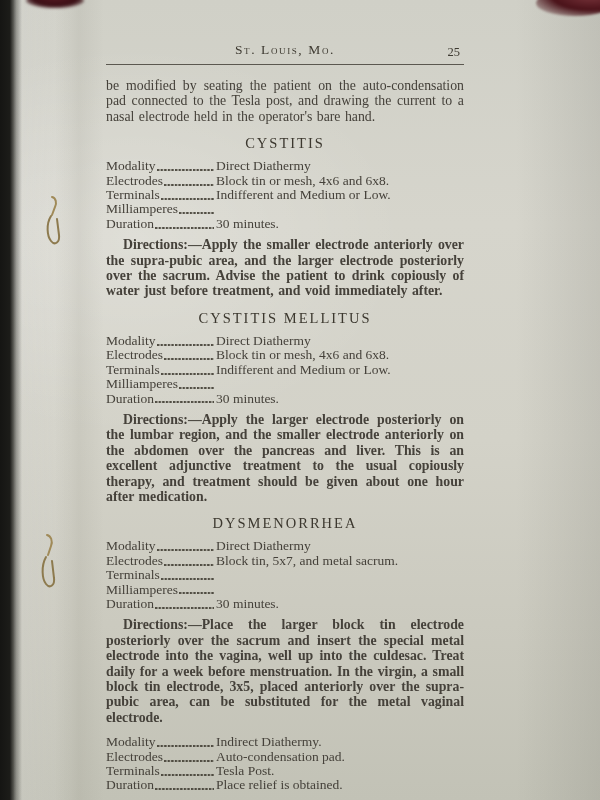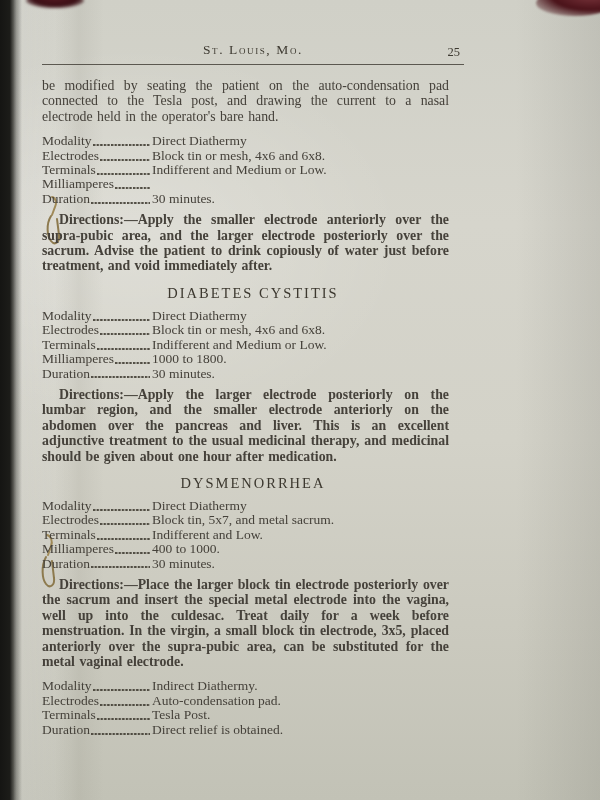--- a/index.html
+++ b/index.html
@@ -28,31 +28,31 @@
   .cover-top-right{
     position:absolute;right:-14px;top:-10px;width:78px;height:26px;z-index:4;
     background:radial-gradient(ellipse at 70% 20%, #7a353c 0%, #4a1219 50%, rgba(40,9,13,0) 95%);
     border-radius:50%;filter:blur(1px);
   }
   .staple{position:absolute;z-index:5;}
   .staple-top{left:40px;top:194px;}
   .staple-bottom{left:36px;top:532px;}
   .page-content{
     position:absolute;left:0;top:0;width:512px;height:800px;z-index:6;
-    box-sizing:border-box;padding:42px 48px 0 42px;
+    box-sizing:border-box;padding:42px 48px 0 106px;
   }
   .running-head{position:relative;height:19px;}
   .head-title{
     position:absolute;left:0;right:0;text-align:center;
     font-variant:small-caps;letter-spacing:1.6px;font-size:13.5px;color:#3e3a31;
   }
   .page-num{position:absolute;right:4px;top:3px;font-size:12.5px;color:#3e3a31;}
   .head-rule{border:0;border-top:1.4px solid rgba(58,54,46,0.78);margin:3px 0 0 0;}
   .para{
-    margin:13px 15px 0 0;font-size:13.8px;line-height:15.4px;
+    margin:13px 0 0 0;font-size:13.8px;line-height:15.4px;
     text-align:justify;color:var(--ink,#45413a);word-spacing:1px;
   }
   .directions{margin-top:6px;text-indent:17px;font-weight:bold;}
   .treatment{margin-top:10px;}
   .sec-heading{
     margin:10px 0 7px 0;font-size:14.5px;line-height:18px;font-weight:normal;
     text-align:center;letter-spacing:2px;color:#3c382f;
   }
   .fields{margin:0;}
   .frow{display:flex;font-size:13.5px;line-height:14.4px;color:var(--ink,#45413a);}
@@ -89,20 +89,21 @@
 
   <div class="page-content">
     <div class="running-head">
       <span class="head-title">St. Louis, Mo.</span>
       <span class="page-num">25</span>
     </div>
     <hr class="head-rule">
     <p class="para intro">be modified by seating the patient on the auto-condensation pad connected to the Tesla post, and drawing the current to a nasal electrode held in the operator's bare hand.</p>
     <div id="sections">
         <section class="treatment">
+          <h2 class="sec-heading">CYSTITIS</h2>
           <div class="fields">
             <div class="frow">
               <span class="flabel-wrap">
                 <span class="flabel">Modality</span>
                 <span class="dots"></span>
               </span>
               <span class="fvalue">Direct Diathermy</span>
             </div>
             <div class="frow">
               <span class="flabel-wrap">
@@ -128,21 +129,21 @@
               <span class="flabel-wrap">
                 <span class="flabel">Duration</span>
                 <span class="dots"></span>
               </span>
               <span class="fvalue">30 minutes.</span>
             </div>
           </div>
           <p class="para directions">Directions:—Apply the smaller electrode anteriorly over the supra-pubic area, and the larger electrode posteriorly over the sacrum.  Advise the patient to drink copiously of water just before treatment, and void immediately after.</p>
         </section>
         <section class="treatment">
-          <h2 class="sec-heading">DIABETES CYSTITIS</h2>
+          <h2 class="sec-heading">CYSTITIS MELLITUS</h2>
           <div class="fields">
             <div class="frow">
               <span class="flabel-wrap">
                 <span class="flabel">Modality</span>
                 <span class="dots"></span>
               </span>
               <span class="fvalue">Direct Diathermy</span>
             </div>
             <div class="frow">
               <span class="flabel-wrap">
@@ -156,31 +157,30 @@
                 <span class="flabel">Terminals</span>
                 <span class="dots"></span>
               </span>
               <span class="fvalue">Indifferent and Medium or Low.</span>
             </div>
             <div class="frow">
               <span class="flabel-wrap">
                 <span class="flabel">Milliamperes</span>
                 <span class="dots"></span>
               </span>
-              <span class="fvalue">1000 to 1800.</span>
             </div>
             <div class="frow">
               <span class="flabel-wrap">
                 <span class="flabel">Duration</span>
                 <span class="dots"></span>
               </span>
               <span class="fvalue">30 minutes.</span>
             </div>
           </div>
-          <p class="para directions">Directions:—Apply the larger electrode posteriorly on the lumbar region, and the smaller electrode anteriorly on the abdomen over the pancreas and liver.  This is an excellent adjunctive treatment to the usual medicinal therapy, and medicinal should be given about one hour after medication.</p>
+          <p class="para directions">Directions:—Apply the larger electrode posteriorly on the lumbar region, and the smaller electrode anteriorly on the abdomen over the pancreas and liver.  This is an excellent adjunctive treatment to the usual copiously therapy, and treatment should be given about one hour after medication.</p>
         </section>
         <section class="treatment">
           <h2 class="sec-heading">DYSMENORRHEA</h2>
           <div class="fields">
             <div class="frow">
               <span class="flabel-wrap">
                 <span class="flabel">Modality</span>
                 <span class="dots"></span>
               </span>
               <span class="fvalue">Direct Diathermy</span>
@@ -190,28 +190,26 @@
                 <span class="flabel">Electrodes</span>
                 <span class="dots"></span>
               </span>
               <span class="fvalue">Block tin, 5x7, and metal sacrum.</span>
             </div>
             <div class="frow">
               <span class="flabel-wrap">
                 <span class="flabel">Terminals</span>
                 <span class="dots"></span>
               </span>
-              <span class="fvalue">Indifferent and Low.</span>
             </div>
             <div class="frow">
               <span class="flabel-wrap">
                 <span class="flabel">Milliamperes</span>
                 <span class="dots"></span>
               </span>
-              <span class="fvalue">400 to 1000.</span>
             </div>
             <div class="frow">
               <span class="flabel-wrap">
                 <span class="flabel">Duration</span>
                 <span class="dots"></span>
               </span>
               <span class="fvalue">30 minutes.</span>
             </div>
           </div>
           <p class="para directions">Directions:—Place the larger block tin electrode posteriorly over the sacrum and insert the special metal electrode into the vagina, well up into the culdesac.  Treat daily for a week before menstruation.  In the virgin, a small block tin electrode, 3x5, placed anteriorly over the supra-pubic area, can be substituted for the metal vaginal electrode.</p>
@@ -237,19 +235,19 @@
                 <span class="flabel">Terminals</span>
                 <span class="dots"></span>
               </span>
               <span class="fvalue">Tesla Post.</span>
             </div>
             <div class="frow">
               <span class="flabel-wrap">
                 <span class="flabel">Duration</span>
                 <span class="dots"></span>
               </span>
-              <span class="fvalue">Direct relief is obtained.</span>
+              <span class="fvalue">Place relief is obtained.</span>
             </div>
           </div>
         </section>
       </div>
   </div>
 </div>
 
 </body></html>

